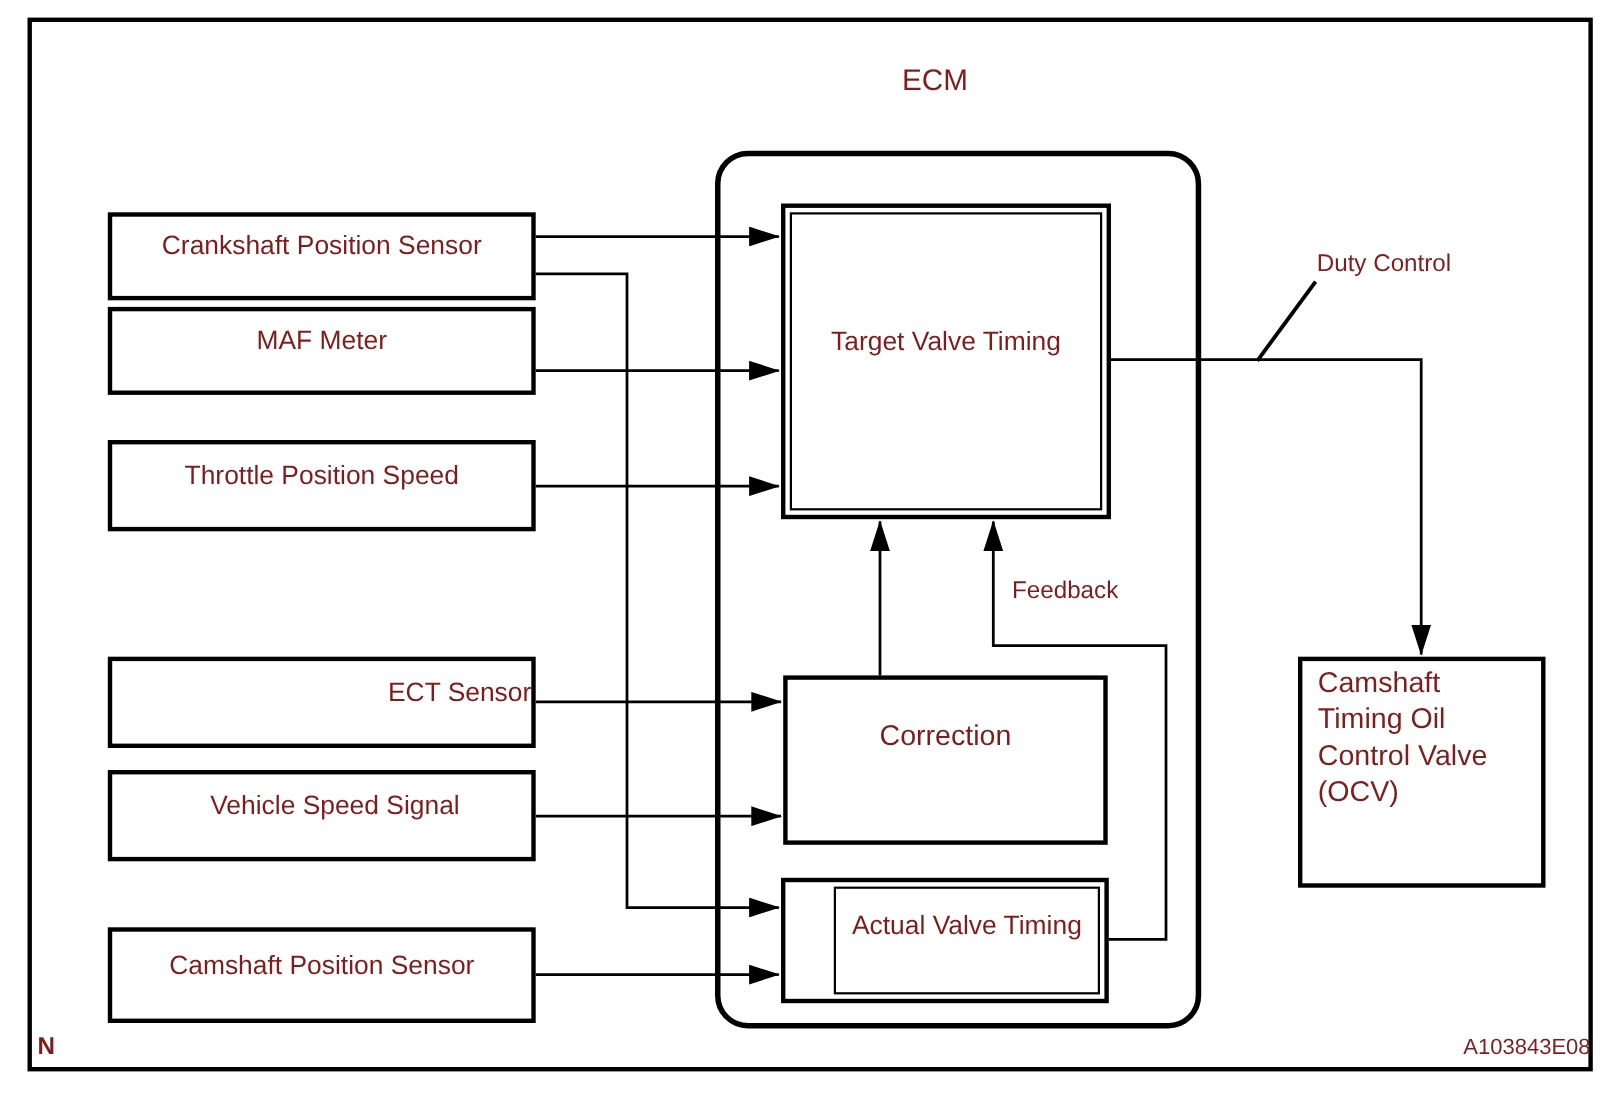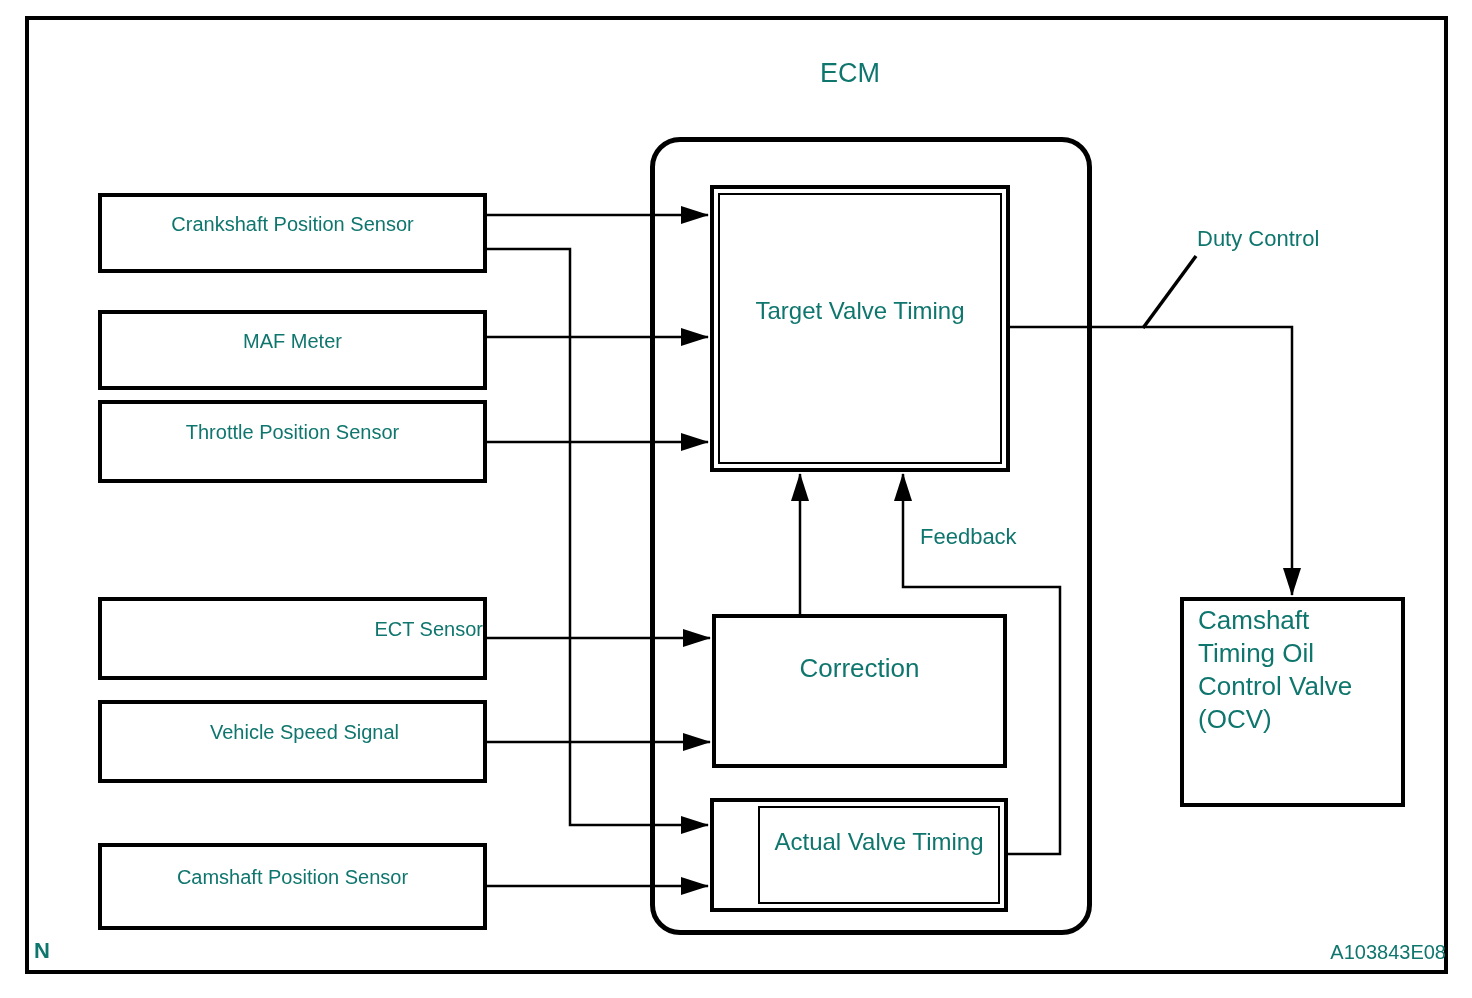--- a/index.html
+++ b/index.html
@@ -1,22 +1,22 @@
 <!DOCTYPE html>
 <html><head>
 <meta charset="utf-8">
 <style>
   html,body{margin:0;padding:0;background:#ffffff;}
   #stage{position:relative;width:1472px;height:998px;background:#ffffff;
-         font-family:"Liberation Sans",sans-serif;color:#0f766e;overflow:hidden;}
+         font-family:"Liberation Sans",sans-serif;color:#7f1d1d;overflow:hidden;}
   .abs{position:absolute;box-sizing:border-box;}
   .frame{border:4px solid #000;background:transparent;}
   .ecm-rect{border:5px solid #000;border-radius:30px;background:transparent;}
   .ibox{border:4px solid #000;background:#fff;display:flex;align-items:center;
-        justify-content:center;text-align:center;font-size:20px;padding-bottom:18px;}
+        justify-content:center;text-align:center;font-size:24px;padding-bottom:18px;}
   .sbox{border:4px solid #000;background:#fff;display:flex;align-items:center;
         justify-content:center;text-align:center;font-size:26px;}
   .dbox{border:4px solid #000;background:#fff;}
   .dbox .inner{position:absolute;left:4px;top:4px;right:4px;bottom:4px;border:2px solid #000;
         display:flex;align-items:center;justify-content:center;text-align:center;font-size:24px;}
   .lbl{font-size:22px;white-space:nowrap;text-align:center;}
   svg{position:absolute;left:0;top:0;pointer-events:none;}
 </style>
 </head>
 <body>
@@ -25,25 +25,25 @@
 
   <div class="abs frame" style="left:25px;top:16px;width:1423px;height:958px;"></div>
 
   <div class="abs lbl" style="left:790px;top:58px;width:120px;text-align:center;font-size:27px;">ECM</div>
 
   <div class="abs ecm-rect" style="left:650px;top:137px;width:442px;height:798px;"></div>
 
   <div class="abs ibox" style="left:98px;top:193px;width:389px;height:80px;">
     <span>Crankshaft Position Sensor</span>
   </div>
-  <div class="abs ibox" style="left:98px;top:310px;width:389px;height:80px;">
+  <div class="abs ibox" style="left:98px;top:279px;width:389px;height:80px;">
     <span>MAF Meter</span>
   </div>
   <div class="abs ibox" style="left:98px;top:400px;width:389px;height:83px;">
-    <span>Throttle Position Sensor</span>
+    <span>Throttle Position Speed</span>
   </div>
   <div class="abs ibox" style="left:98px;top:597px;width:389px;height:83px;justify-content:flex-end;">
     <span>ECT Sensor</span>
   </div>
   <div class="abs ibox" style="left:98px;top:700px;width:389px;height:83px;padding-left:24px;">
     <span>Vehicle Speed Signal</span>
   </div>
   <div class="abs ibox" style="left:98px;top:843px;width:389px;height:87px;">
     <span>Camshaft Position Sensor</span>
   </div>

